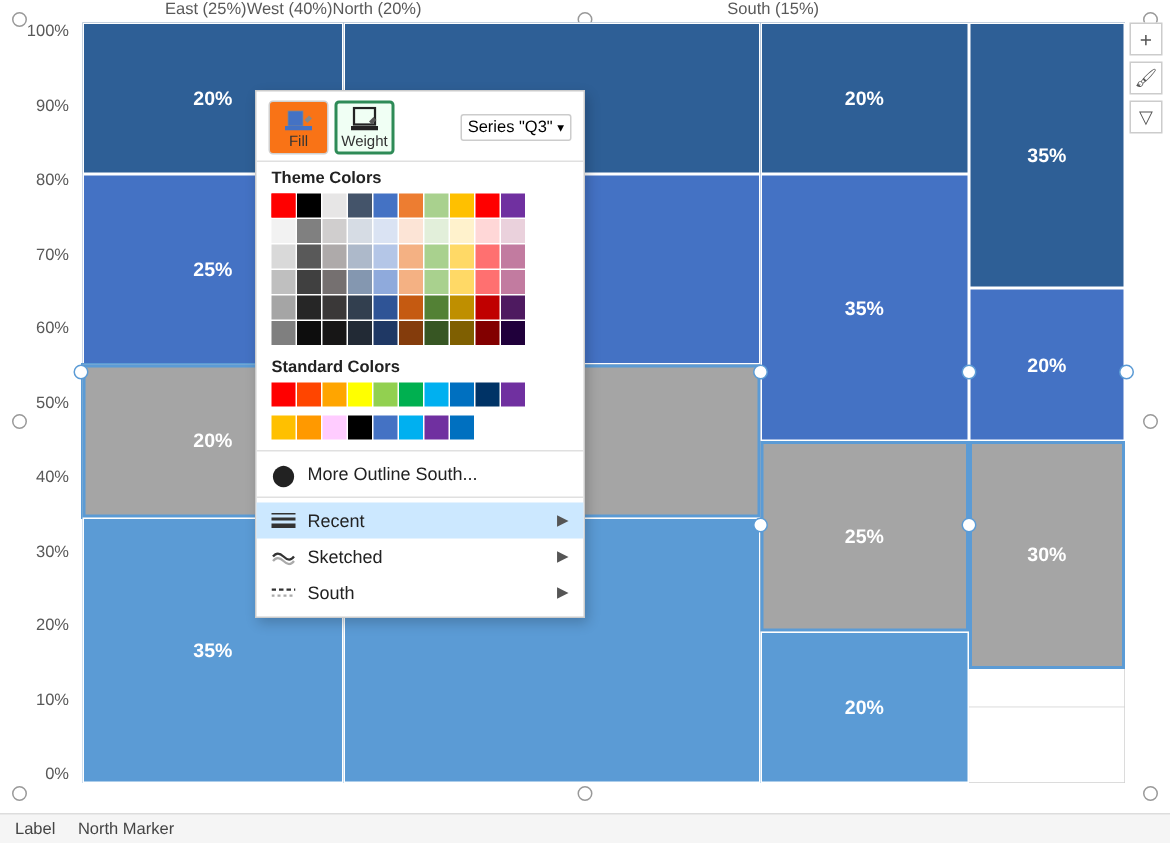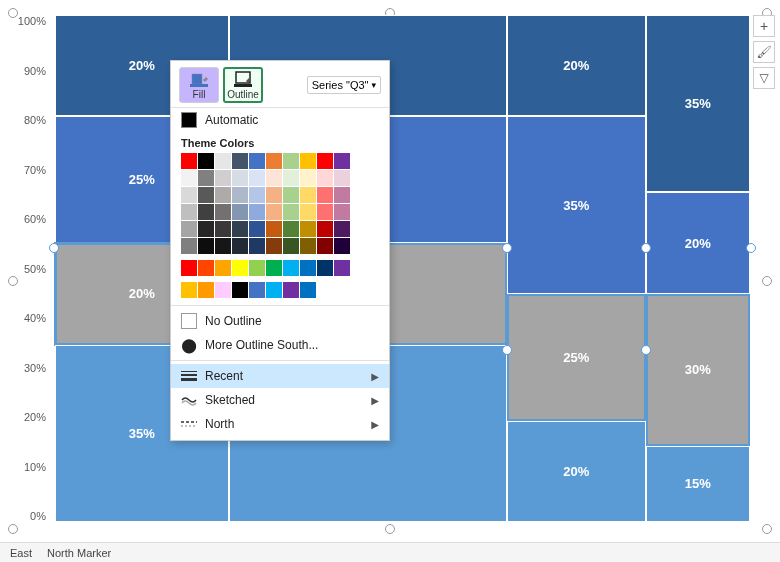--- a/index.html
+++ b/index.html
@@ -140,21 +140,21 @@
       width: 40px;
       height: 36px;
       border: 1px solid #d0d0d0;
       border-radius: 3px;
       display: flex;
       flex-direction: column;
       align-items: center;
       justify-content: center;
       gap: 2px;
       cursor: pointer;
-      background: #c4b5fd;
+      background: #f97316;
       font-size: 10px;
       color: #333;
     }
     .fmt-btn.active {
       border: 2px solid #2e8b57;
       background: #f0fff4;
     }
     .fmt-btn svg {
       width: 18px;
       height: 16px;
@@ -259,20 +259,31 @@
 
   <div class="outer-handle" style="left:8px;top:8px;"></div>
   <div class="outer-handle" style="left:50%;top:8px;transform:translateX(-50%);"></div>
   <div class="outer-handle" style="right:8px;top:8px;"></div>
   <div class="outer-handle" style="left:8px;top:50%;transform:translateY(-50%);"></div>
   <div class="outer-handle" style="right:8px;top:50%;transform:translateY(-50%);"></div>
   <div class="outer-handle" style="left:8px;bottom:28px;"></div>
   <div class="outer-handle" style="left:50%;bottom:28px;transform:translateX(-50%);"></div>
   <div class="outer-handle" style="right:8px;bottom:28px;"></div>
 
+  <div class="col-headers">
+    <div style="width:55px;"></div>
+
+    <div class="col-header" style="width:calc(25% * 680px / 100);flex:0 0 calc(25% * 6.8px);">East (25%)</div>
+
+    <div class="col-header" style="flex:0 0 calc(40% * 6.8px);">West (40%)</div>
+
+    <div class="col-header" style="flex:0 0 calc(20% * 6.8px);">North (20%)</div>
+
+    <div class="col-header" style="flex:1;">South (15%)</div>
+  </div>
 
   <div class="y-axis">
     <div class="y-label">0%</div>
     <div class="y-label">10%</div>
     <div class="y-label">20%</div>
     <div class="y-label">30%</div>
     <div class="y-label">40%</div>
     <div class="y-label">50%</div>
     <div class="y-label">60%</div>
     <div class="y-label">70%</div>
@@ -328,21 +339,20 @@
         <div class="segment seg-blue-dark" style="flex:0 0 20%;border:1px solid #fff;">20%</div>
         <div class="segment seg-blue-mid" style="flex:0 0 35%;border:1px solid #fff;">35%</div>
         <div class="segment seg-gray" style="flex:0 0 25%;border:2px solid #5b9bd5;">25%</div>
         <div class="segment seg-blue-light" style="flex:0 0 20%;border:1px solid #fff;">20%</div>
       </div>
 
       <div style="flex:0 0 15%;display:flex;flex-direction:column;">
         <div class="segment seg-blue-dark" style="flex:0 0 35%;border:1px solid #fff;">35%</div>
         <div class="segment seg-blue-mid" style="flex:0 0 20%;border:1px solid #fff;">20%</div>
         <div class="segment seg-gray" style="flex:0 0 30%;border:2px solid #5b9bd5;">30%</div>
-        <div class="segment seg-blue-light" style="flex:0 0 15%;border:1px solid #fff;">15%</div>
       </div>
 
     </div>
 
     <div style="position:absolute;left:-6px;top:45%;width:10px;height:10px;background:#fff;border:1px solid #5b9bd5;border-radius:50%;z-index:5;"></div>
 
     <div style="position:absolute;right:-6px;top:45%;width:10px;height:10px;background:#fff;border:1px solid #5b9bd5;border-radius:50%;z-index:5;"></div>
 
     <div style="position:absolute;left:25%;top:45%;transform:translateX(-50%);width:10px;height:10px;background:#fff;border:1px solid #5b9bd5;border-radius:50%;z-index:5;"></div>
     <div style="position:absolute;left:65%;top:45%;transform:translateX(-50%);width:10px;height:10px;background:#fff;border:1px solid #5b9bd5;border-radius:50%;z-index:5;"></div>
@@ -385,33 +395,29 @@
         </svg>
         <span>Fill</span>
       </div>
 
       <div class="fmt-btn active">
         <svg viewBox="0 0 18 16" fill="none" xmlns="http://www.w3.org/2000/svg">
           <rect x="2" y="1" width="14" height="11" fill="none" stroke="#222" stroke-width="1.5"></rect>
           <path d="M12 10 L15 7 L17 9 L14 12Z" fill="#555"></path>
           <rect x="0" y="13" width="18" height="3" fill="#222"></rect>
         </svg>
-        <span>Outline</span>
+        <span>Weight</span>
       </div>
 
       <div class="series-select">
         <span>Series "Q3"</span>
         <span style="font-size:9px;">▾</span>
       </div>
     </div>
 
-    <div class="menu-item">
-      <span class="color-swatch" style="background:#000;"></span>
-      <span>Automatic</span>
-    </div>
 
     <div class="section-label">Theme Colors</div>
     <div class="color-grid">
 
       <div class="color-cell" style="background:#ff0000;border:2px solid #f00;"></div>
       <div class="color-cell" style="background:#000000;"></div>
       <div class="color-cell" style="background:#e7e6e6;"></div>
       <div class="color-cell" style="background:#44546a;"></div>
       <div class="color-cell" style="background:#4472c4;"></div>
       <div class="color-cell" style="background:#ed7d31;"></div>
@@ -469,20 +475,21 @@
       <div class="color-cell" style="background:#171616;"></div>
       <div class="color-cell" style="background:#222a35;"></div>
       <div class="color-cell" style="background:#1f3864;"></div>
       <div class="color-cell" style="background:#843c0c;"></div>
       <div class="color-cell" style="background:#375623;"></div>
       <div class="color-cell" style="background:#7f5f01;"></div>
       <div class="color-cell" style="background:#820000;"></div>
       <div class="color-cell" style="background:#20003b;"></div>
     </div>
 
+    <div class="section-label">Standard Colors</div>
     <div style="display:flex;gap:1px;padding:2px 10px 4px 10px;">
       <div class="color-cell" style="background:#ff0000;"></div>
       <div class="color-cell" style="background:#ff4500;"></div>
       <div class="color-cell" style="background:#ffa500;"></div>
       <div class="color-cell" style="background:#ffff00;"></div>
       <div class="color-cell" style="background:#92d050;"></div>
       <div class="color-cell" style="background:#00b050;"></div>
       <div class="color-cell" style="background:#00b0f0;"></div>
       <div class="color-cell" style="background:#0070c0;"></div>
       <div class="color-cell" style="background:#003366;"></div>
@@ -495,24 +502,20 @@
       <div class="color-cell" style="background:#ffccff;"></div>
       <div class="color-cell" style="background:#000000;"></div>
       <div class="color-cell" style="background:#4472c4;"></div>
       <div class="color-cell" style="background:#00b0f0;"></div>
       <div class="color-cell" style="background:#7030a0;"></div>
       <div class="color-cell" style="background:#0070c0;"></div>
     </div>
 
     <div class="menu-divider"></div>
 
-    <div class="menu-item">
-      <span style="width:16px;height:16px;border:1px solid #999;display:inline-block;background:#fff;"></span>
-      <span>No Outline</span>
-    </div>
 
     <div class="menu-item">
       <span style="width:16px;height:16px;display:inline-block;font-size:14px;text-align:center;line-height:16px;">⬤</span>
       <span>More Outline South...</span>
     </div>
 
     <div class="menu-divider"></div>
 
     <div class="menu-item highlighted">
       <span style="width:16px;height:16px;display:flex;flex-direction:column;justify-content:center;gap:2px;">
@@ -535,24 +538,24 @@
       <span class="menu-item-arrow">▶</span>
     </div>
 
     <div class="menu-item">
       <span style="width:16px;height:16px;display:flex;align-items:center;justify-content:center;">
         <svg width="16" height="10" viewBox="0 0 16 10">
           <line x1="0" y1="3" x2="16" y2="3" stroke="#333" stroke-width="1.5" stroke-dasharray="3,2"></line>
           <line x1="0" y1="7" x2="16" y2="7" stroke="#aaa" stroke-width="1.5" stroke-dasharray="2,2"></line>
         </svg>
       </span>
-      <span>North</span>
+      <span>South</span>
       <span class="menu-item-arrow">▶</span>
     </div>
 
   </div>
 
   <div class="status-bar">
-    <span>East</span>
+    <span>Label</span>
     <span>North Marker</span>
   </div>
 
 </div>
 
 </body></html>

